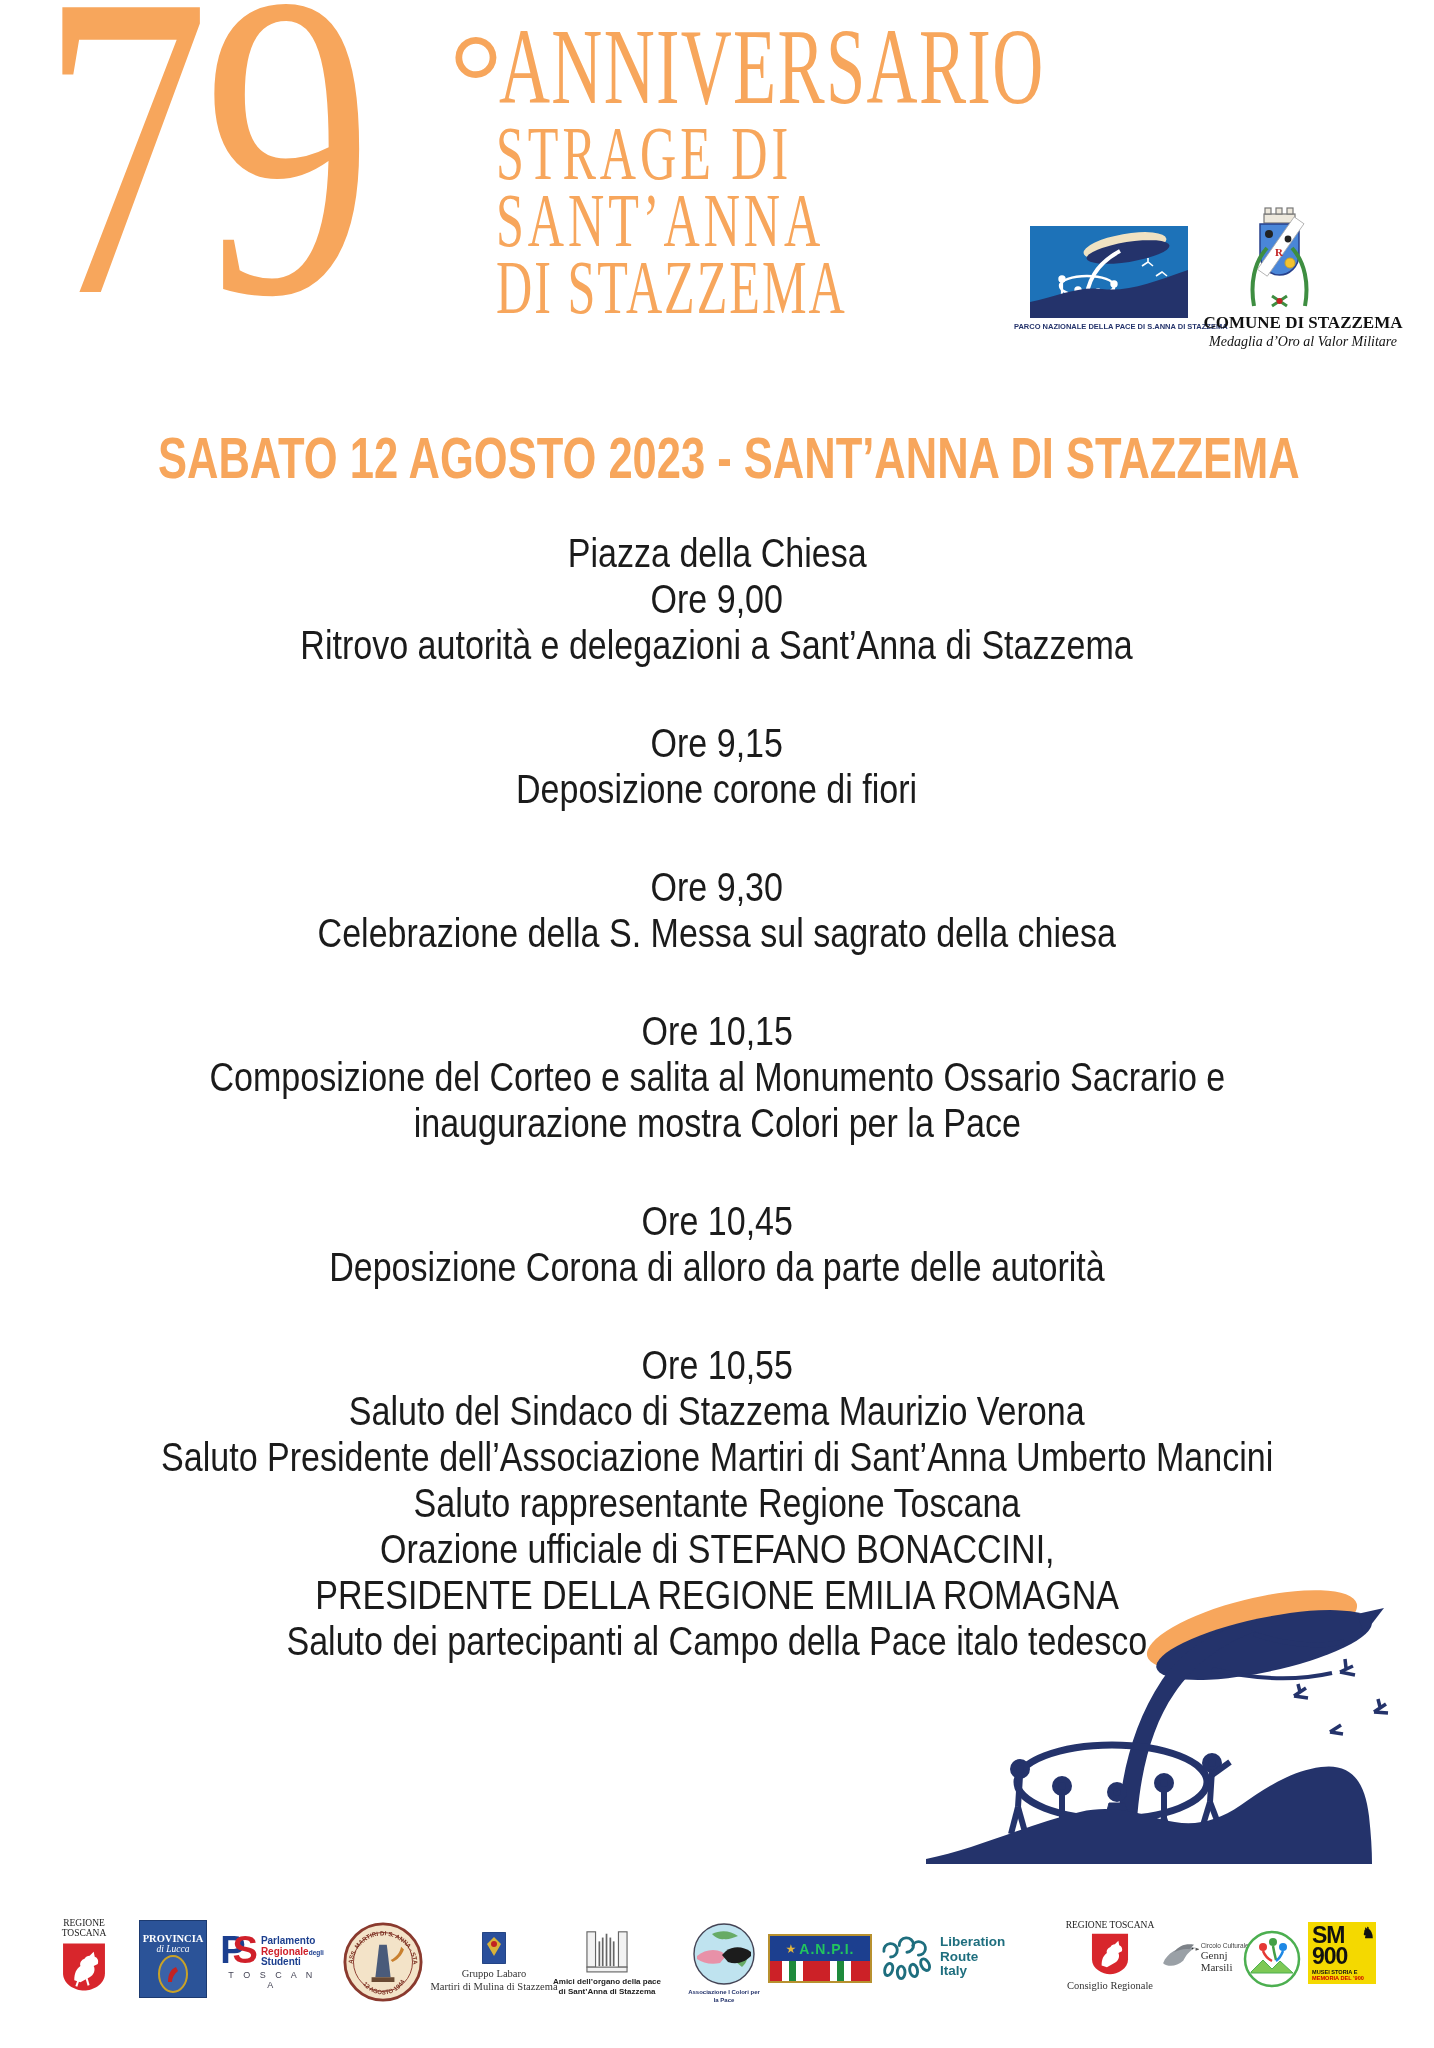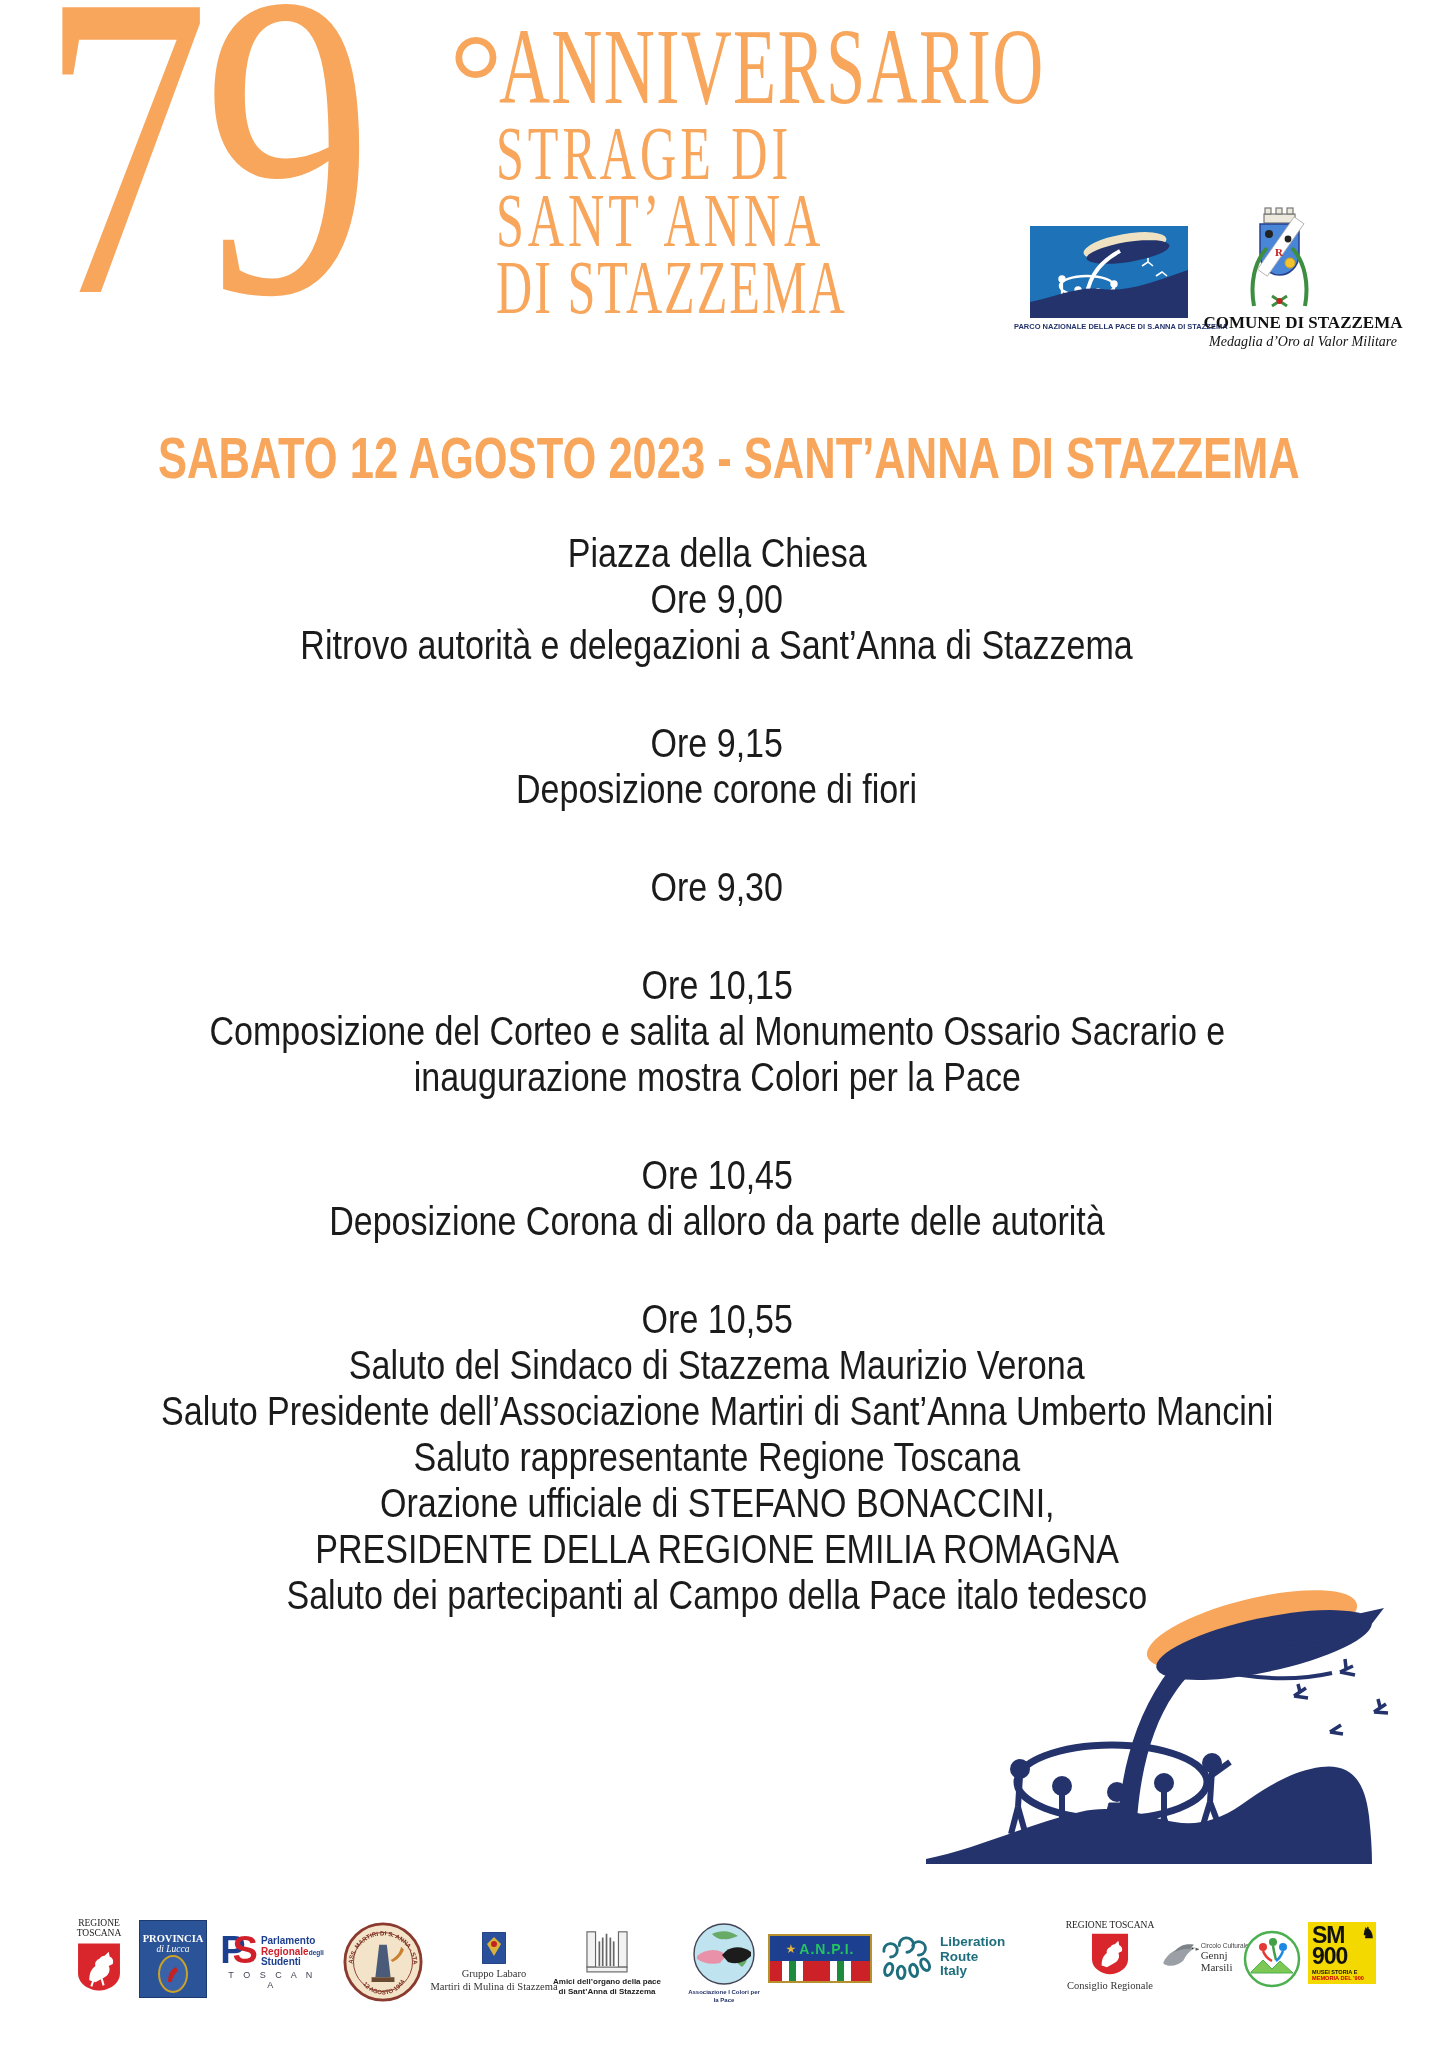--- a/index.html
+++ b/index.html
@@ -37,21 +37,21 @@
   .pline>span{display:inline-block;white-space:nowrap;font-size:41.5px;line-height:46px;
               transform:scaleX(0.82);transform-origin:50% 50%;color:#1b1b1b;}
 
   
   #big-illu{left:912px;top:1572px;z-index:1;}
 
   
   .flogo{position:absolute;top:1918px;display:flex;flex-direction:column;align-items:center;
          font-size:9px;text-align:center;}
   .flogo .cap{margin-top:3px;line-height:1.25;}
-  #f-regione{left:67px;width:64px;}
+  #f-regione{left:52px;width:64px;}
   #f-regione .lbl{font-family:"Liberation Serif",serif;font-size:9.5px;color:#222;line-height:1.1;margin-bottom:2px;}
   #f-provincia{left:138px;width:70px;top:1920px;}
   #f-parlamento{left:222px;width:100px;top:1932px;}
   .ps-row{display:flex;align-items:center;}
   .ps-mono{font-weight:800;font-size:38px;line-height:0.9;}
   .ps-p{color:#1C3F8F;}
   .ps-s{color:#D0202A;margin-left:-13px;}
   .ps-txt{margin-left:3px;text-align:left;font-size:10px;font-weight:700;line-height:1.05;margin-top:4px;}
   .ps-l1{color:#1C3F8F;}.ps-l2{color:#D0202A;}.ps-l2 i{font-size:6.5px;color:#1C3F8F;font-style:normal;}
   .ps-l3{color:#1C3F8F;}
@@ -154,20 +154,21 @@
       <div class="pline"><span>Piazza della Chiesa</span></div>
       <div class="pline"><span>Ore 9,00</span></div>
       <div class="pline"><span>Ritrovo autorità e delegazioni a Sant’Anna di Stazzema</span></div>
     </div>
     <div class="event">
       <div class="pline"><span>Ore 9,15</span></div>
       <div class="pline"><span>Deposizione corone di fiori</span></div>
     </div>
     <div class="event">
       <div class="pline"><span>Ore 9,30</span></div>
+      <div class="pline"><span>Celebrazione della S. Messa sul sagrato della chiesa</span></div>
     </div>
     <div class="event">
       <div class="pline"><span>Ore 10,15</span></div>
       <div class="pline"><span>Composizione del Corteo e salita al Monumento Ossario Sacrario e</span></div>
       <div class="pline"><span>inaugurazione mostra Colori per la Pace</span></div>
     </div>
     <div class="event">
       <div class="pline"><span>Ore 10,45</span></div>
       <div class="pline"><span>Deposizione Corona di alloro da parte delle autorità</span></div>
     </div>

